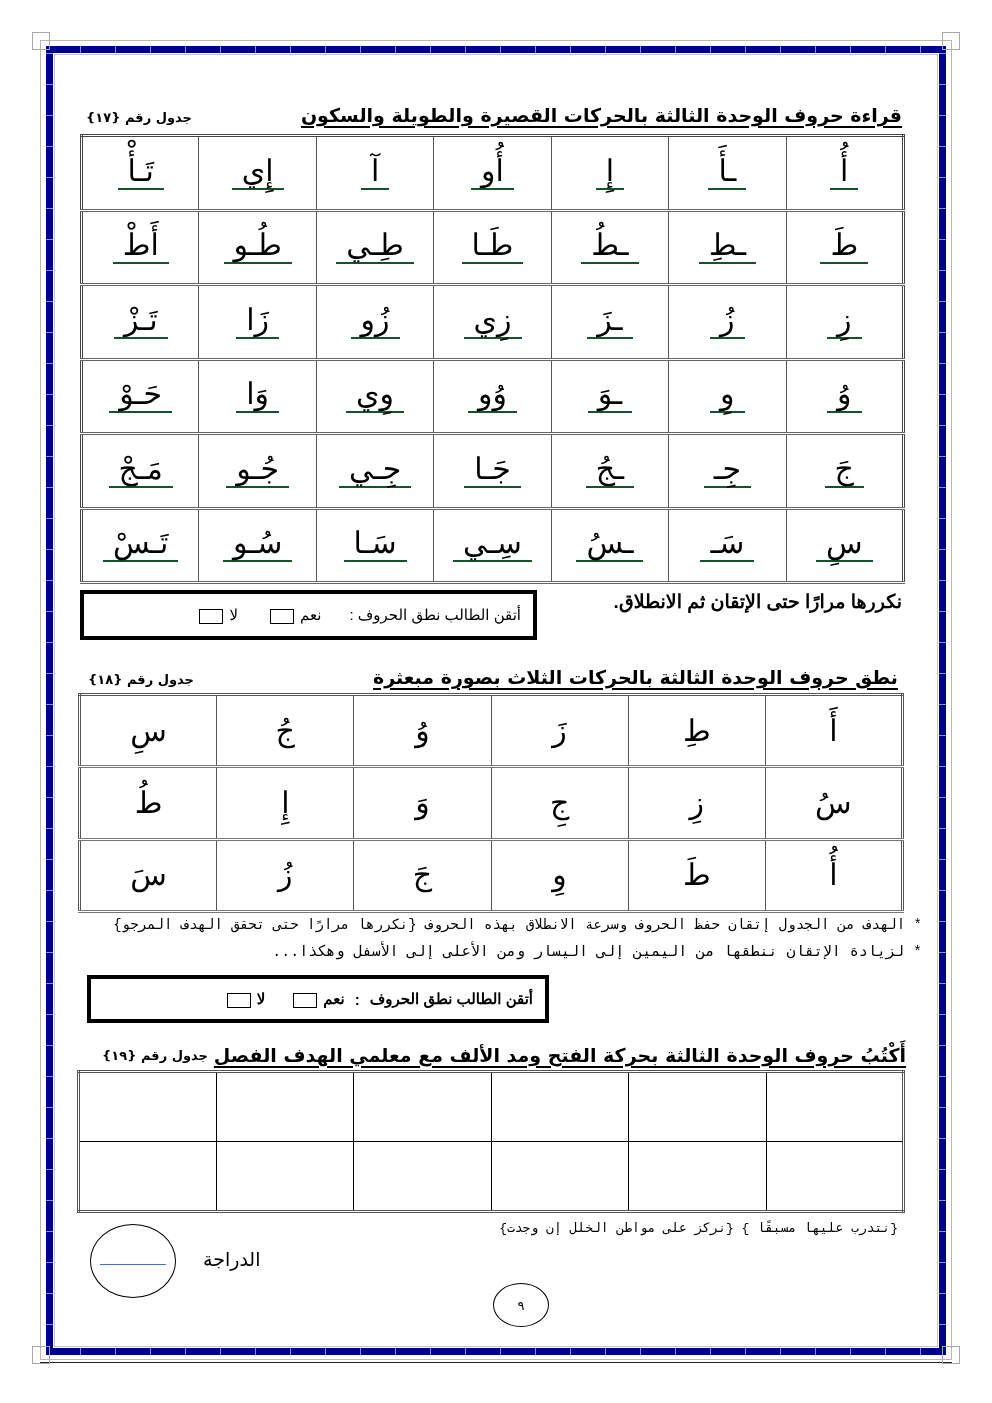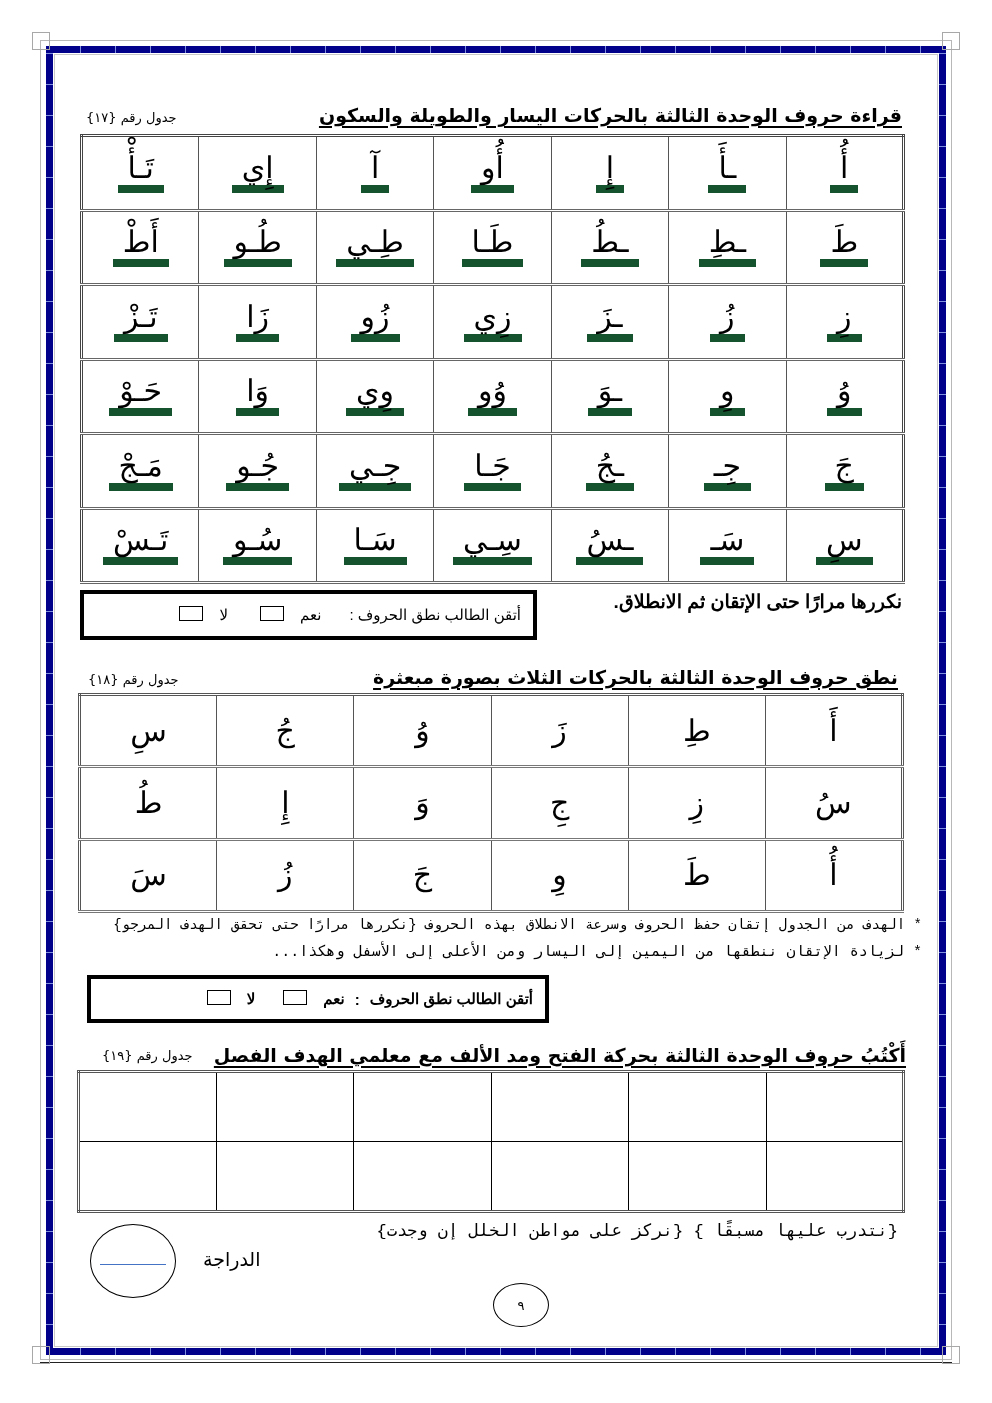--- a/index.html
+++ b/index.html
@@ -18,40 +18,40 @@
       repeating-linear-gradient(0deg, transparent 0 30px, #8fa0e6 30px 31px) left/7px 100% no-repeat,
       repeating-linear-gradient(0deg, transparent 0 30px, #8fa0e6 30px 31px) right/7px 100% no-repeat;
     opacity: .9; pointer-events: none; }
   .frame-inner { position: absolute; left: 54px; top: 54px; width: 884px; height: 1293px;
                  border: 1px solid #c8c8c8; box-sizing: border-box; }
   .frame-bottom-line { position: absolute; left: 40px; top: 1362px; width: 912px; height: 0;
                        border-top: 1px solid #222; }
   .corner { position: absolute; width: 18px; height: 18px; border: 1px solid #a8a8a8; box-sizing: border-box; }
   .sec-title { position: absolute; font-weight: bold; font-size: 19px; text-decoration: underline;
                text-decoration-thickness: 2px; text-underline-offset: 4px; white-space: nowrap; }
-  .table-num { position: absolute; font-weight: normal; font-size: 13px; white-space: nowrap; direction: rtl; }
+  .table-num { position: absolute; font-weight: bold; font-size: 13px; white-space: nowrap; direction: rtl; }
 
   
   table.grid { position: absolute; border-collapse: collapse; direction: rtl; table-layout: fixed; }
   table.grid td { border: 1px solid #555; text-align: center; vertical-align: middle; padding: 0;
                   font-family: "DejaVu Serif", serif; font-size: 30px; line-height: 1; }
   table.t17 { border: 3px double #444; }
   table.t17 td { border-bottom: 3px double #666; }
-  table.t17 td span.g { display: inline-block; border-bottom: 8px solid #14532d; padding: 0 10px 2px; }
+  table.t17 td span.g { display: inline-block; border-bottom: 2px solid #14532d; padding: 0 10px 2px; }
   table.t18 { border: 3px double #555; }
   table.t18 td { border-bottom: 3px double #777; font-size: 30px; }
   table.t19 { border: 3px double #555; }
   table.t19 td { border: 1px solid #000; }
 
   
   .mastery { position: absolute; border: 4px solid #000; box-sizing: border-box; direction: rtl;
              display: flex; align-items: center; padding: 0 12px; gap: 10px;
              font-family: "Liberation Sans", sans-serif; font-size: 15px; white-space: nowrap; }
   .mastery .cb { display: inline-block; width: 22px; height: 13px; border: 1.5px solid #000; vertical-align: middle; }
-  .mastery .opt { display: inline-flex; align-items: flex-start; gap: 16px; }
+  .mastery .opt { display: inline-flex; align-items: flex-end; gap: 6px; }
 
   .repeat-note { position: absolute; direction: rtl; font-weight: bold; font-size: 19px;
                  font-family: "Liberation Sans", sans-serif; white-space: nowrap; }
   .note { position: absolute; direction: rtl; font-size: 14px; white-space: nowrap;
           font-family: Liberation Mono, monospace; }
 
   .grade-circle { position: absolute; left: 90px; top: 1224px; width: 86px; height: 74px;
                   border: 1.5px solid #000; border-radius: 50%; box-sizing: border-box; }
   .grade-line { position: absolute; left: 100px; top: 1264px; width: 66px; border-top: 1.5px solid #4472c4; }
   .grade-label { position: absolute; left: 203px; top: 1248px; font-size: 19px; direction: rtl; }
@@ -64,21 +64,21 @@
 
 <div class="frame-outer"></div>
 <div class="frame"></div>
 <div class="frame-inner"></div>
 <div class="frame-bottom-line"></div>
 <div class="corner" style="left:32px;top:32px;"></div>
 <div class="corner" style="left:942px;top:32px;"></div>
 <div class="corner" style="left:32px;top:1346px;"></div>
 <div class="corner" style="left:942px;top:1346px;"></div>
 
-<div class="sec-title" style="right:90px;top:104px;">قراءة حروف الوحدة الثالثة بالحركات اليسار والطويلة والسكون</div>
+<div class="sec-title" style="right:90px;top:104px;">قراءة حروف الوحدة الثالثة بالحركات القصيرة والطويلة والسكون</div>
 <div class="table-num" style="left:86px;top:110px;">جدول رقم {١٧}</div>
 
 <table class="grid t17" style="left:80px;top:134px;width:825px;height:450px;">
   <tbody id="t17-body">
       <tr>
         <td><span class="g">أُ</span></td>
         <td><span class="g">ـأَ</span></td>
         <td><span class="g">إِ</span></td>
         <td><span class="g">أُو</span></td>
         <td><span class="g">آ</span></td>
@@ -212,19 +212,19 @@
         <td></td>
         <td></td>
         <td></td>
         <td></td>
         <td></td>
         <td></td>
       </tr>
     </tbody>
 </table>
 
-<div class="note" style="right:94px;top:1220px;font-size:17px;">{نتدرب عليها مسبقًا }   {نركز على مواطن الخلل إن وجدت}</div>
+<div class="note" style="right:94px;top:1220px;font-size:13px;">{نتدرب عليها مسبقًا }   {نركز على مواطن الخلل إن وجدت}</div>
 
 <div class="grade-circle"></div>
 <div class="grade-line"></div>
 <div class="grade-label">الدراجة</div>
 
 <div class="page-num">٩</div>
 
 </body></html>

